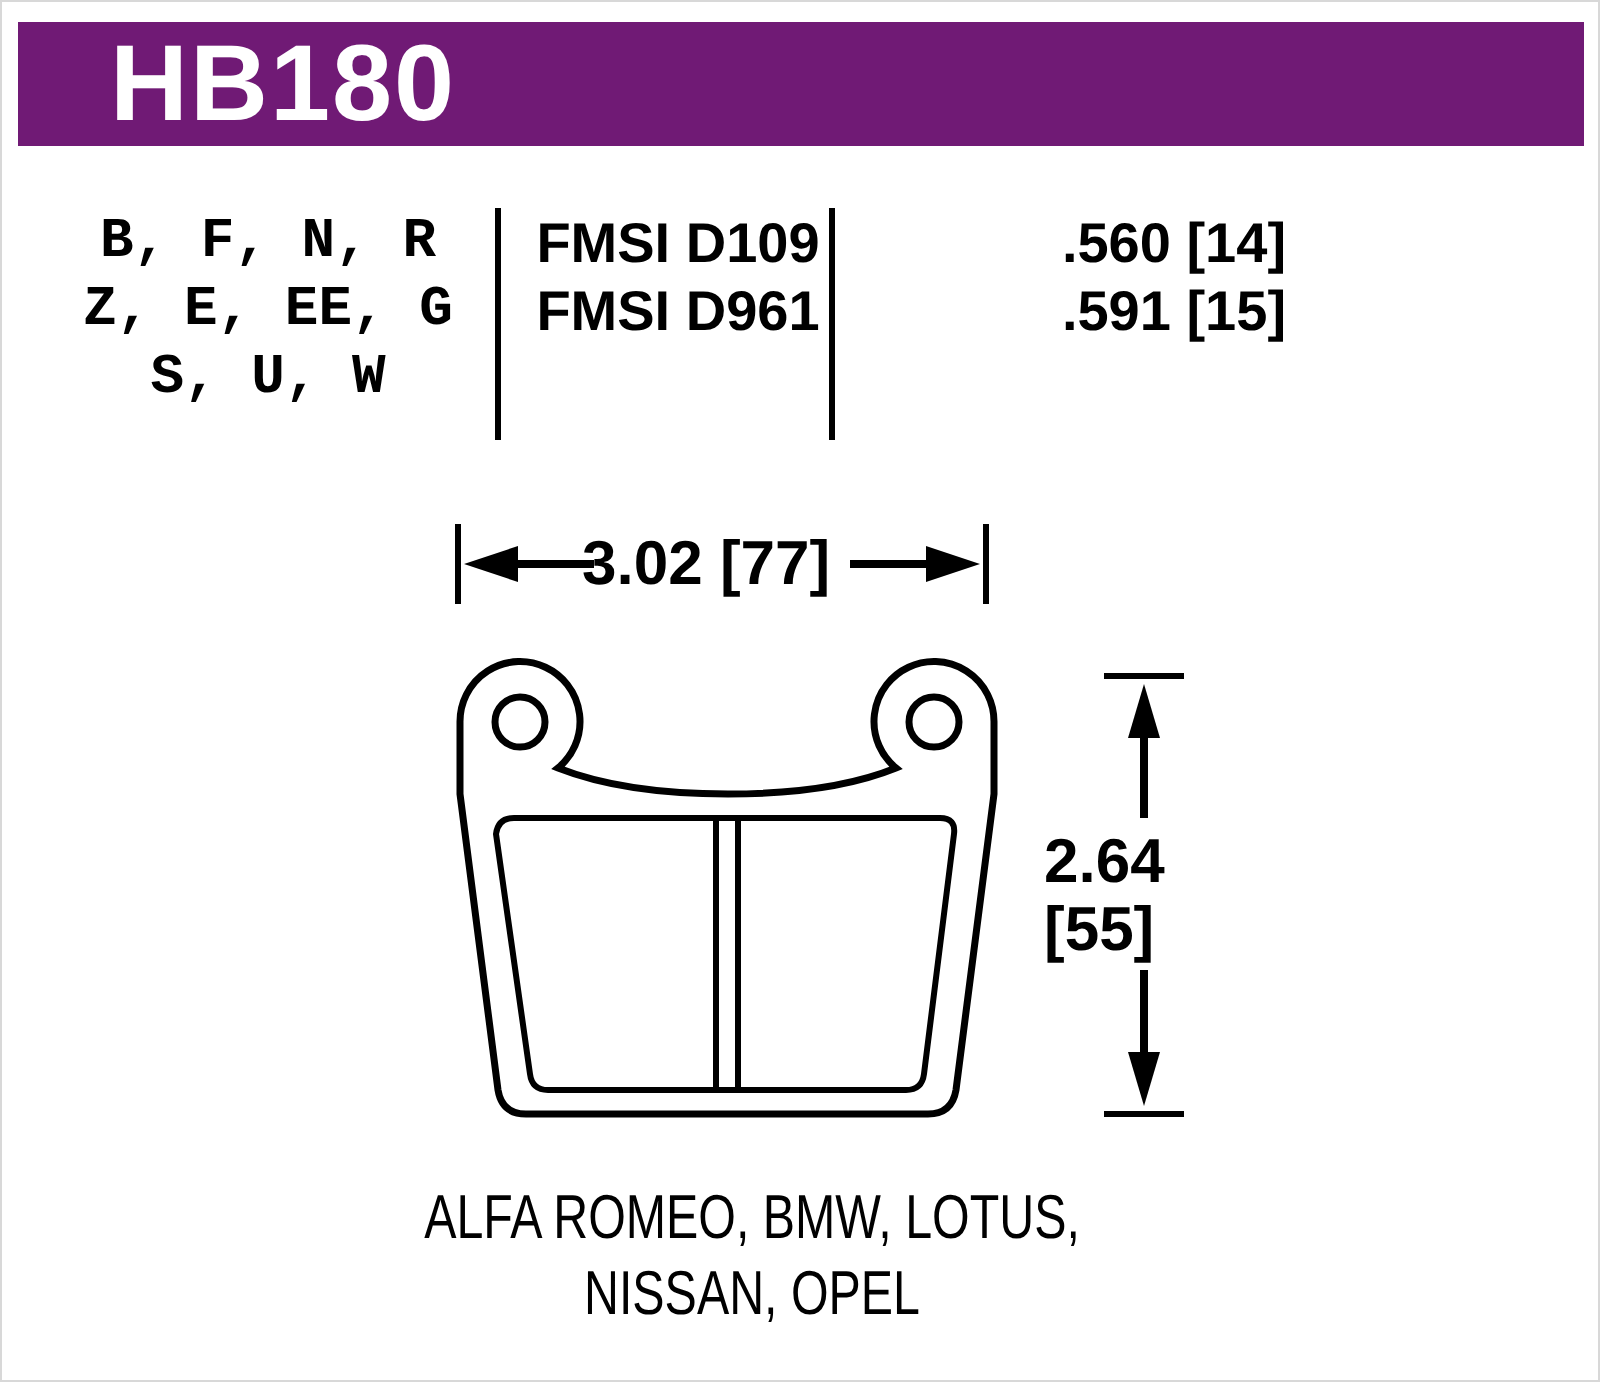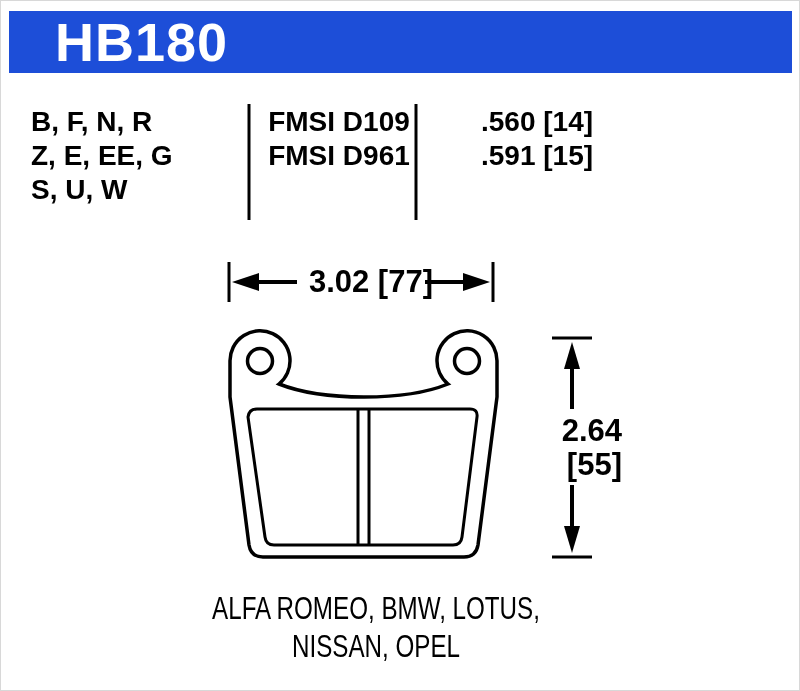--- a/index.html
+++ b/index.html
@@ -8,38 +8,38 @@
     width:800px;height:691px;
     background:#ffffff;
     border:1px solid #d8d8d8;
     box-sizing:border-box;
     font-family:"Liberation Sans", sans-serif;
     color:#000;
     overflow:hidden;
   }
   .header-bar{
     position:absolute;left:8px;top:10px;width:783px;height:62px;
-    background:#1d4ed8;
+    background:#701a75;
     display:flex;align-items:center;
     padding-left:46px;box-sizing:border-box;
   }
   .part-number{
     color:#fff;font-size:54px;font-weight:bold;letter-spacing:1px;
     line-height:1;
   }
   .spec-col{
     position:absolute;top:104px;
     font-size:28px;font-weight:bold;line-height:34px;
     white-space:nowrap;
   }
-  .col-compounds{left:30px;width:206px;text-align:left;}
+  .col-compounds{left:30px;width:206px;text-align:center;font-family:Liberation Mono, monospace;}
   .col-fmsi{left:263px;width:150px;text-align:center;}
-  .col-thickness{left:480px;width:212px;text-align:left;}
+  .col-thickness{left:480px;width:212px;text-align:center;}
   .dim-label{
-    position:absolute;font-size:31px;font-weight:bold;text-align:right;
+    position:absolute;font-size:31px;font-weight:bold;text-align:left;
     line-height:36px;white-space:nowrap;
   }
   .width-label{left:290px;top:263px;width:142px;}
   .height-label-in{left:521px;top:412px;width:100px;}
   .height-label-mm{left:521px;top:446px;width:100px;}
   .applications{
     position:absolute;left:25px;top:589px;width:700px;
     text-align:center;font-size:31px;font-weight:400;line-height:38px;
     transform:scaleX(0.78);transform-origin:50% 50%;
     letter-spacing:0px;white-space:nowrap;

